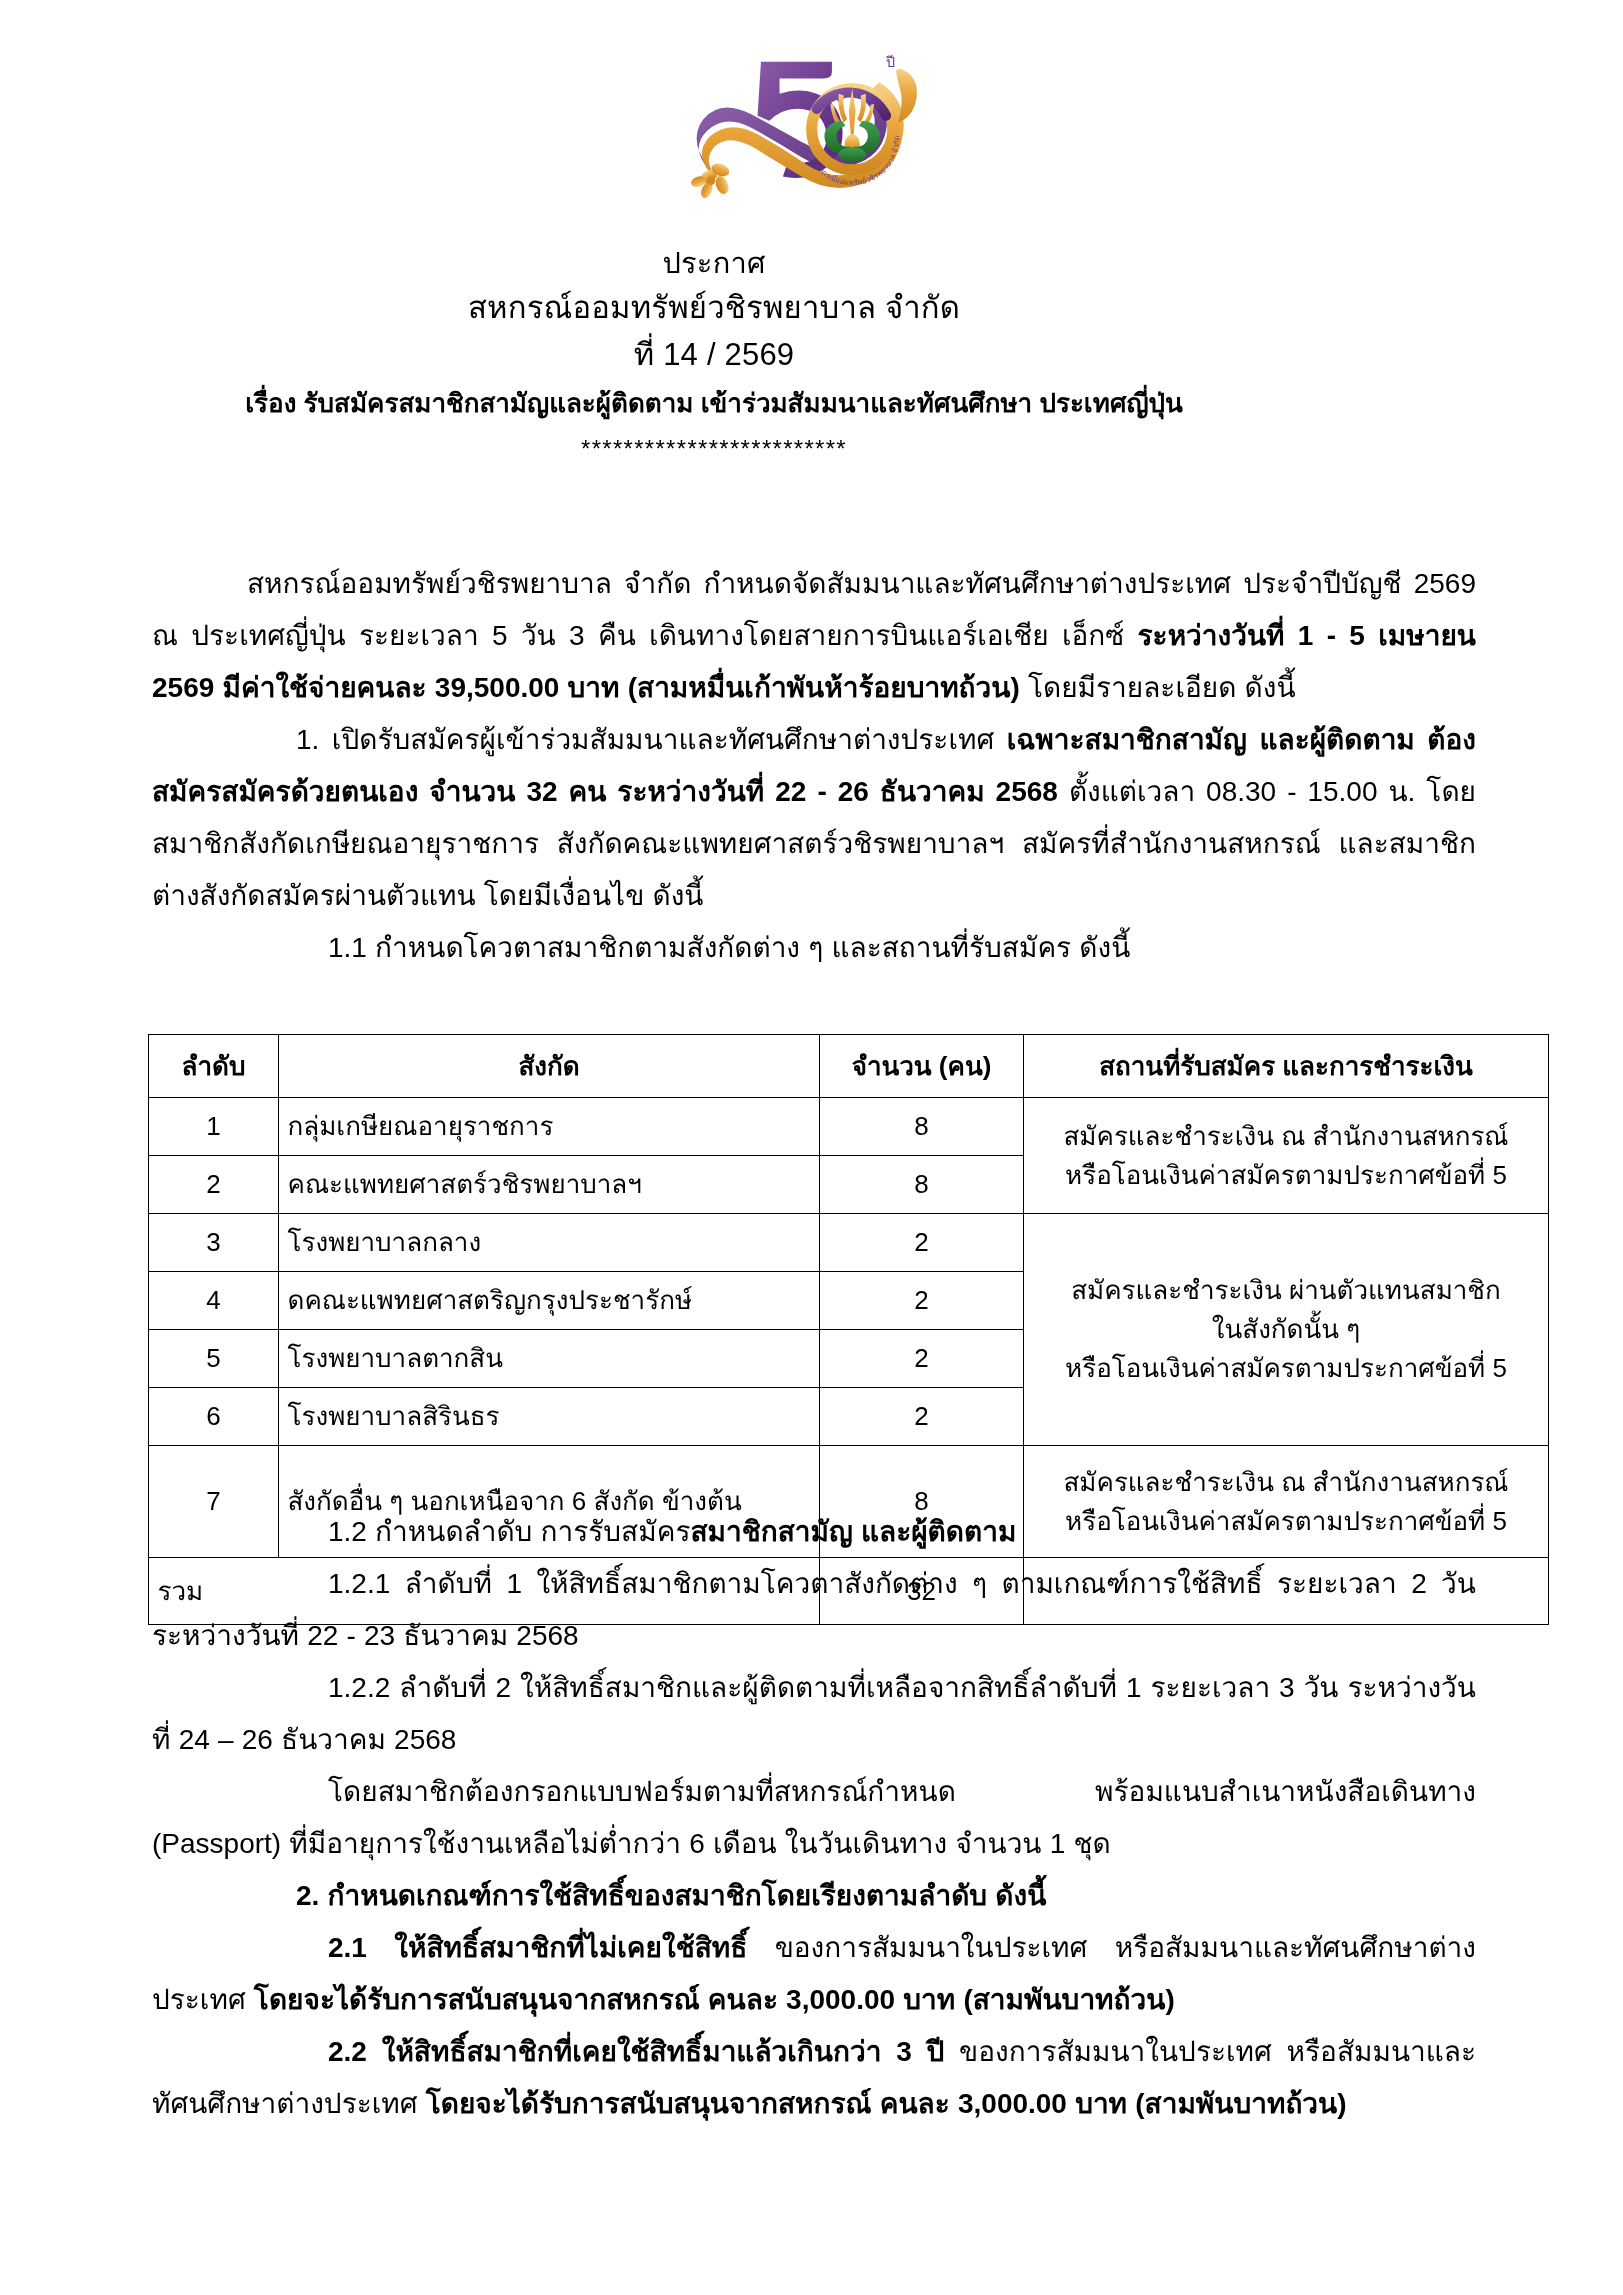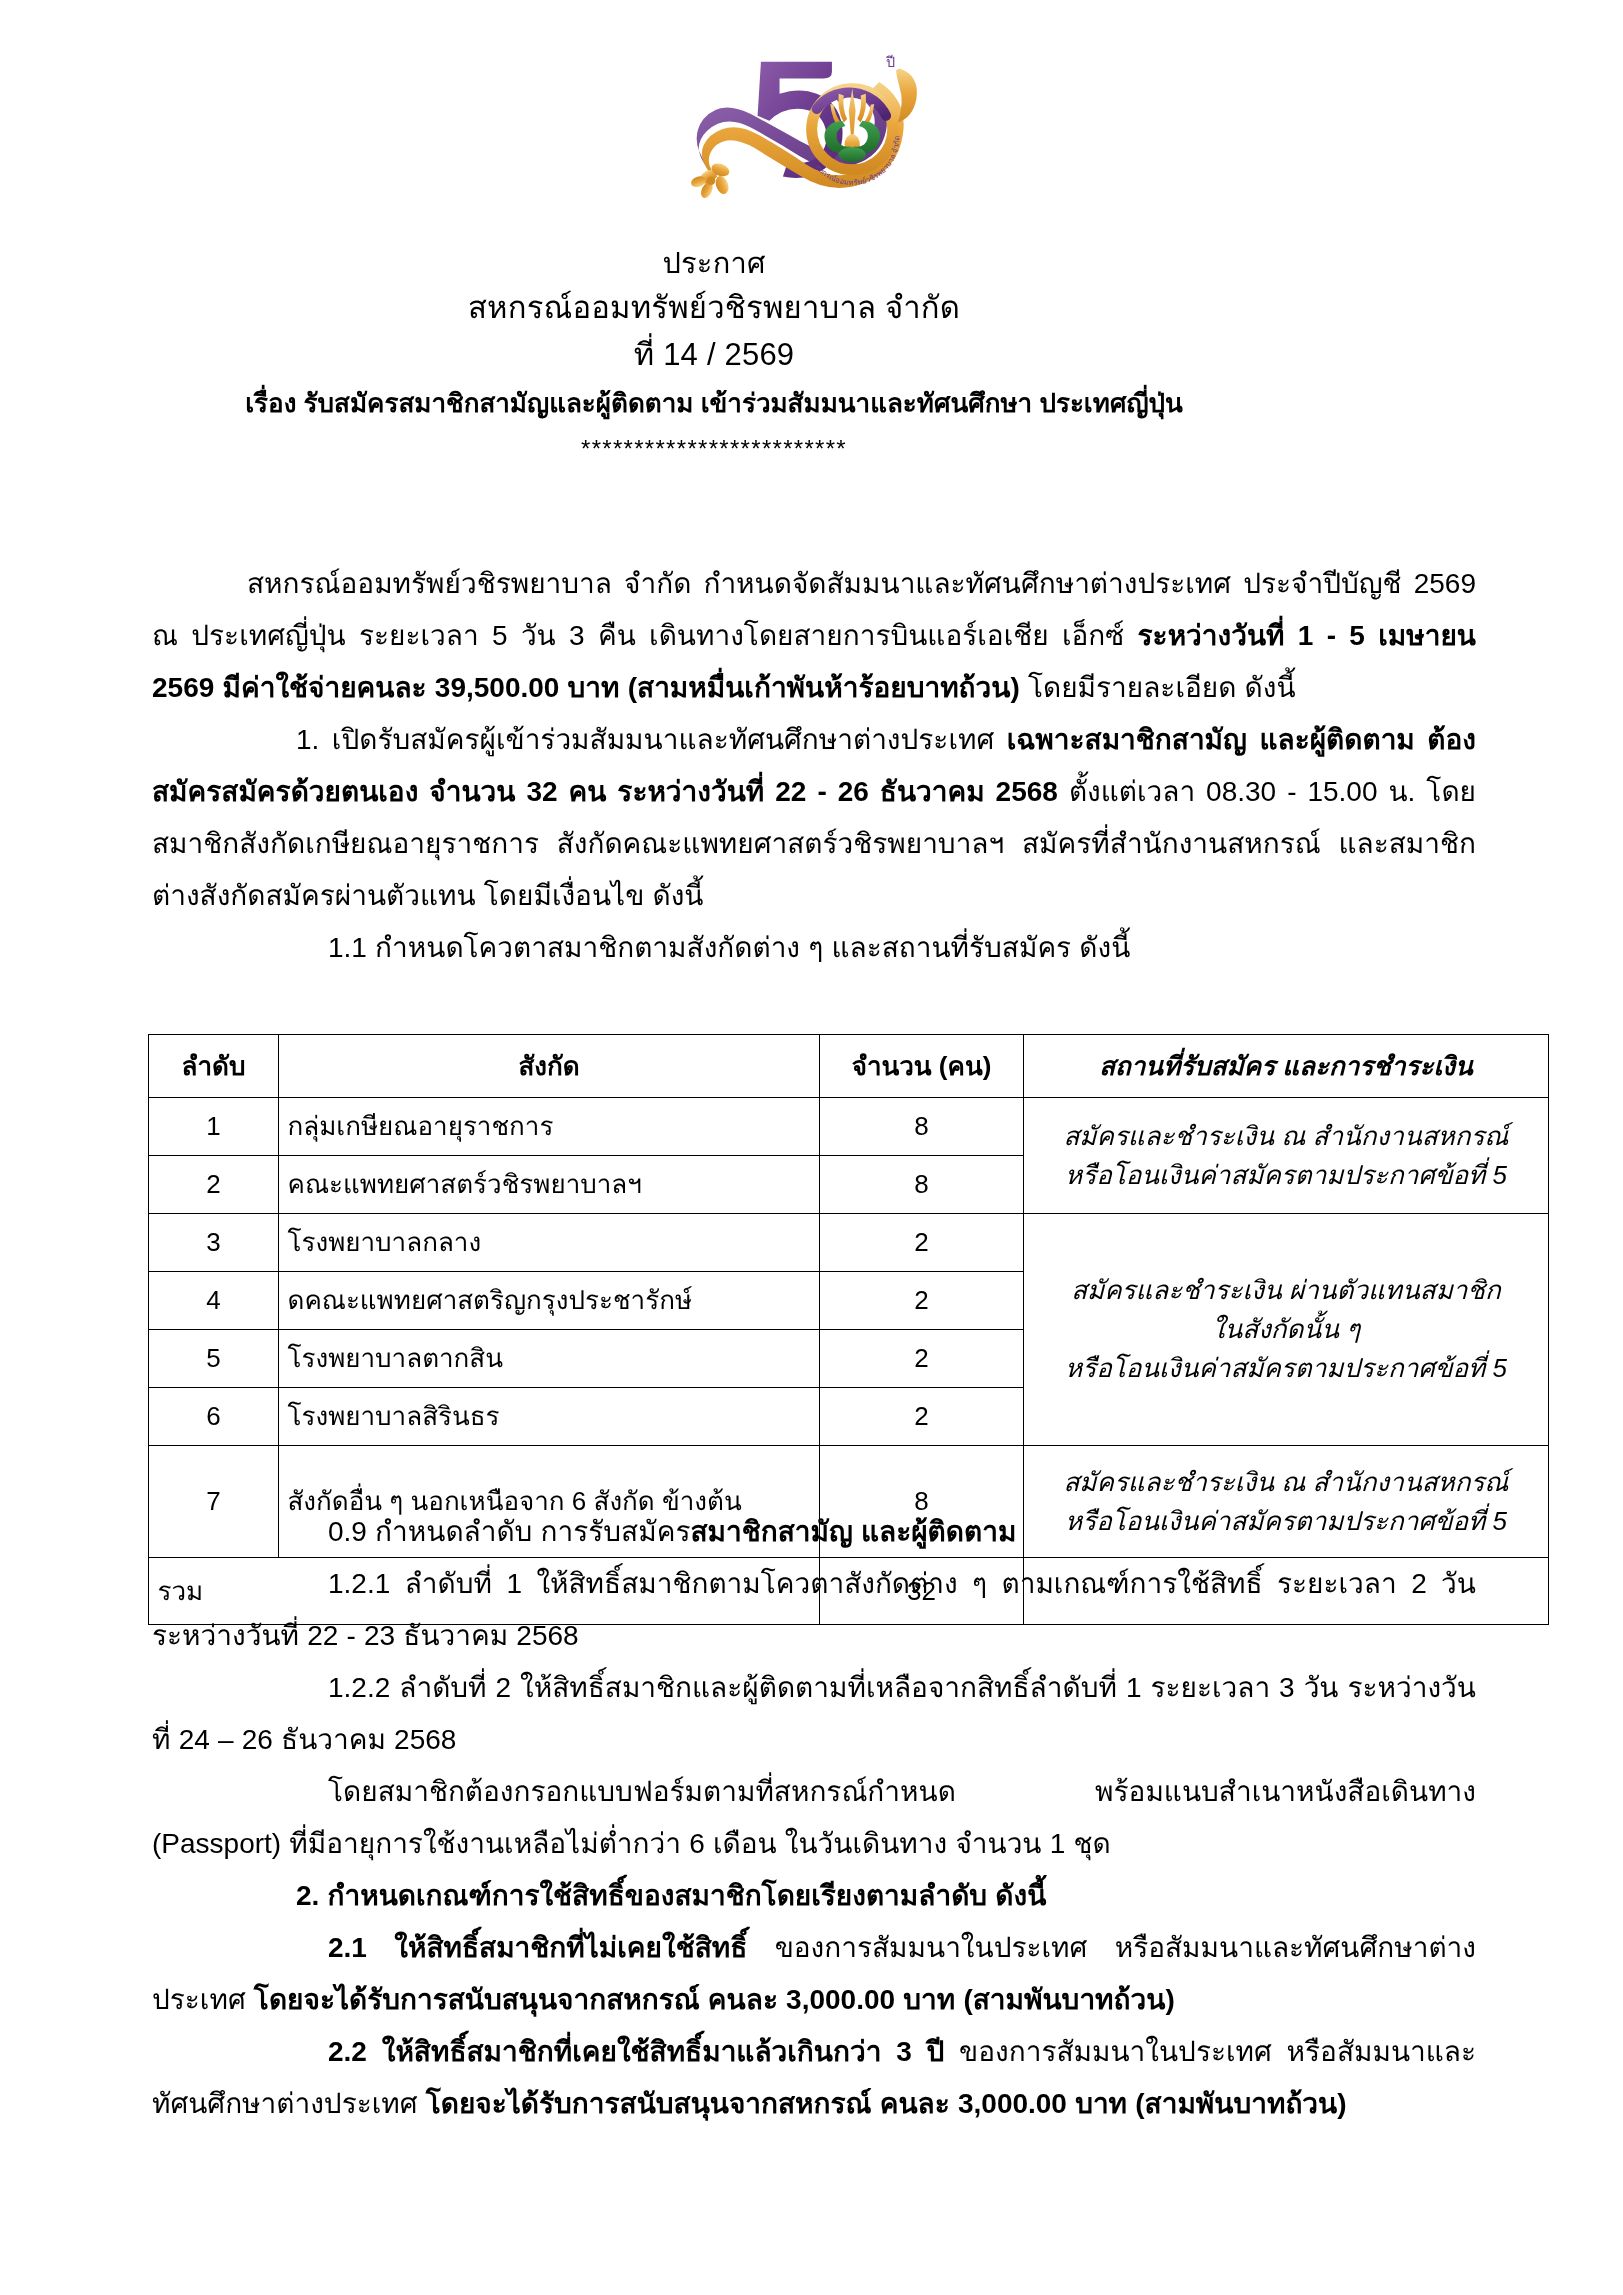--- a/index.html
+++ b/index.html
@@ -103,21 +103,21 @@
     font-weight: normal;
   }
   table.quota th {
     font-weight: bold;
     text-align: center;
     height: 52px;
   }
   .c-no    { width: 112px;  text-align: center; }
   .c-dept  { width: 523px;  text-align: left; padding-left: 18.6px; }
   .c-qty   { width: 186px;  text-align: center; }
-  .c-place { width: 507px;  text-align: center; font-style: italic; }
+  .c-place { width: 507px;  text-align: center; }
   td.row-cell { height: 47px; }
   td.tall7 { height: 101px; vertical-align: top; padding-top: 6.8px; }
   td.place-merge { text-align: center; }
   td.total-label { text-align: left; font-weight: bold; height: 56px; }
   td.total-qty { text-align: center; font-weight: bold; }
   td.total-blank { }
 
   
   .body-area2 {
     position: absolute;
@@ -298,21 +298,21 @@
           <td class="total-qty">32</td>
           <td class="total-blank"></td>
         </tr>
 
       </tbody>
     </table>
   </div>
 
   <div class="body-area2">
 
-    <p class="para ind3 last-nojust"><span>0.9 กำหนดลำดับ การรับสมัคร</span><b>สมาชิกสามัญ และผู้ติดตาม</b></p>
+    <p class="para ind3 last-nojust"><span>1.2 กำหนดลำดับ การรับสมัคร</span><b>สมาชิกสามัญ และผู้ติดตาม</b></p>
 
     <p class="para ind3">1.2.1 ลำดับที่ 1 ให้สิทธิ์สมาชิกตามโควตาสังกัดต่าง ๆ ตามเกณฑ์การใช้สิทธิ์ ระยะเวลา 2 วัน ระหว่างวันที่ 22 - 23 ธันวาคม 2568</p>
 
     <p class="para ind3">1.2.2 ลำดับที่ 2 ให้สิทธิ์สมาชิกและผู้ติดตามที่เหลือจากสิทธิ์ลำดับที่ 1 ระยะเวลา 3 วัน ระหว่างวันที่ 24 – 26 ธันวาคม 2568</p>
 
     <p class="para ind3">โดยสมาชิกต้องกรอกแบบฟอร์มตามที่สหกรณ์กำหนด พร้อมแนบสำเนาหนังสือเดินทาง (Passport) ที่มีอายุการใช้งานเหลือไม่ต่ำกว่า 6 เดือน ในวันเดินทาง จำนวน 1 ชุด</p>
 
     <p class="para ind2 last-nojust"><b>2. กำหนดเกณฑ์การใช้สิทธิ์ของสมาชิกโดยเรียงตามลำดับ ดังนี้</b></p>
 
     <p class="para ind3"><b>2.1 ให้สิทธิ์สมาชิกที่ไม่เคยใช้สิทธิ์</b><span> ของการสัมมนาในประเทศ หรือสัมมนาและทัศนศึกษาต่างประเทศ </span><b>โดยจะได้รับการสนับสนุนจากสหกรณ์ คนละ 3,000.00 บาท (สามพันบาทถ้วน)</b></p>

